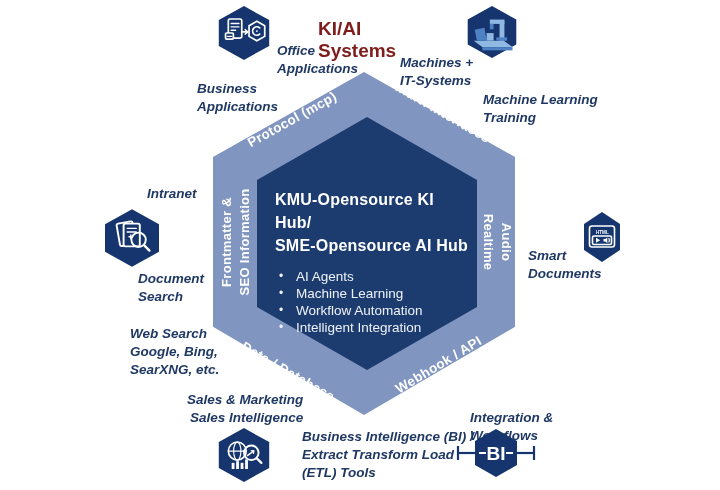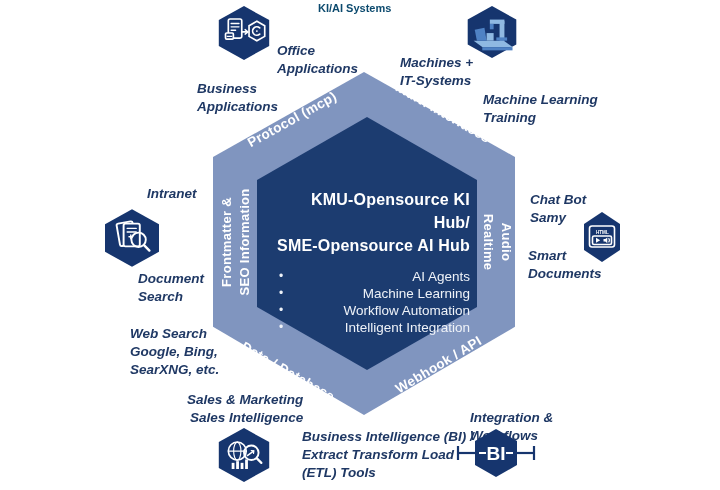--- a/index.html
+++ b/index.html
@@ -15,26 +15,26 @@
     left:213px;top:72px;width:302px;height:343px;background:#8095bf;
     clip-path:polygon(50% 0%,100% 24.8%,100% 74.3%,50% 100%,0% 74.3%,0% 24.8%);
   }
   .hex-inner{
     left:257px;top:117px;width:220px;height:253px;background:#1c3c70;
     clip-path:polygon(50% 0%,100% 24.9%,100% 75.1%,50% 100%,0% 75.1%,0% 24.9%);
   }
 
   
   .page-title{
-    position:absolute;left:318px;top:2px;width:120px;
-    font-size:11px;font-weight:bold;color:#0c4a6e;white-space:pre-line;
-  }
-
-  
-  .hub-content{position:absolute;left:275px;top:188px;width:195px;color:#ffffff;text-align:right;}
+    position:absolute;left:318px;top:18px;width:120px;
+    font-size:19px;font-weight:bold;color:#7f1d1d;white-space:pre-line;
+  }
+
+  
+  .hub-content{position:absolute;left:275px;top:188px;width:195px;color:#ffffff;}
   .hub-title{font-size:16px;font-weight:bold;line-height:23px;white-space:pre-line;letter-spacing:0.2px;}
   .hub-bullets{list-style:none;margin:11px 0 0 0;padding:0;}
   .hub-bullets li{
     font-size:13.5px;line-height:17px;padding-left:21px;position:relative;color:#eef2f8;
   }
   .hub-bullets li .dot{position:absolute;left:4px;top:0;font-size:12px;}
 
   
   .edge{
     position:absolute;color:#ffffff;font-weight:bold;text-align:center;
@@ -109,22 +109,20 @@
 
   <div class="olabel l-office">Office
 Applications</div>
   <div class="olabel l-business">Business
 Applications</div>
   <div class="olabel l-machines">Machines +
 IT-Systems</div>
   <div class="olabel l-mltrain">Machine Learning
 Training</div>
   <div class="olabel l-intranet">Intranet</div>
-  <div class="olabel l-chatbot">Chat Bot
-Samy</div>
   <div class="olabel l-docsearch">Document
 Search</div>
   <div class="olabel l-smartdocs">Smart
 Documents</div>
   <div class="olabel l-websearch">Web Search
 Google, Bing,
 SearXNG, etc.</div>
   <div class="olabel l-sales">Sales &amp; Marketing
 Sales Intelligence</div>
   <div class="olabel l-integr">Integration &amp;

